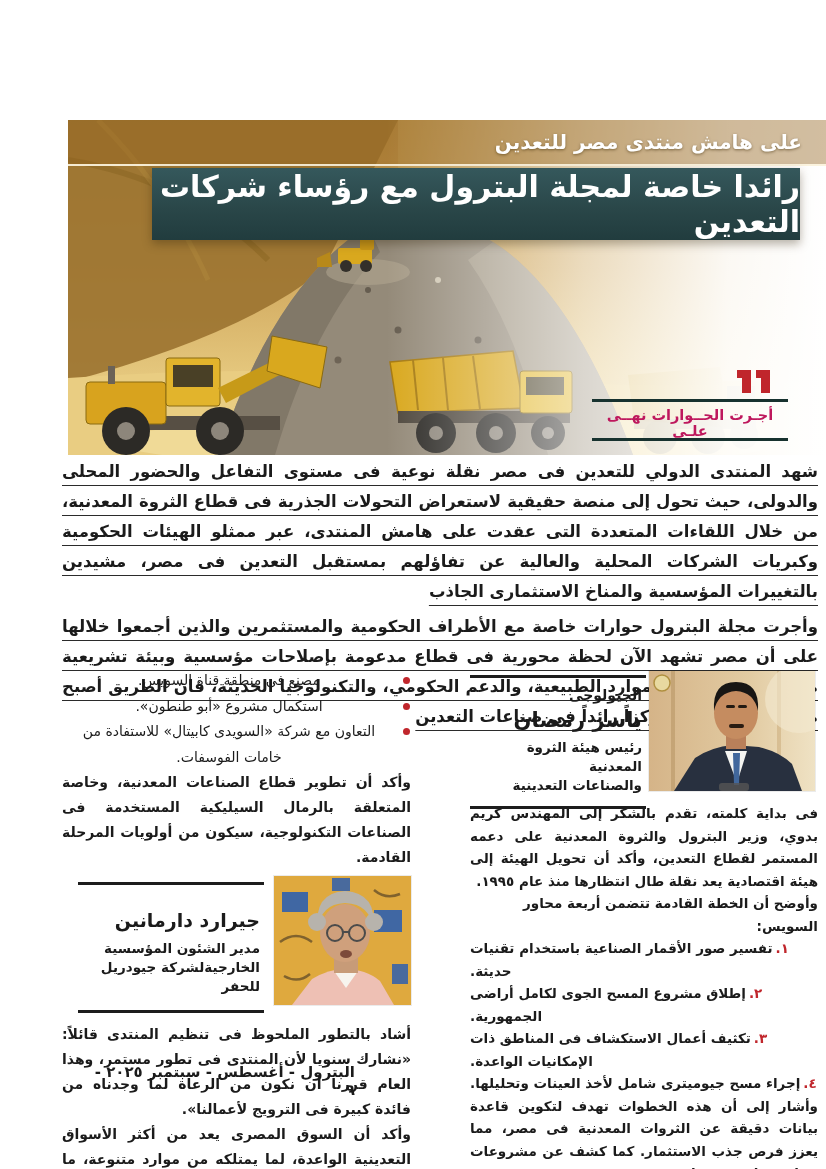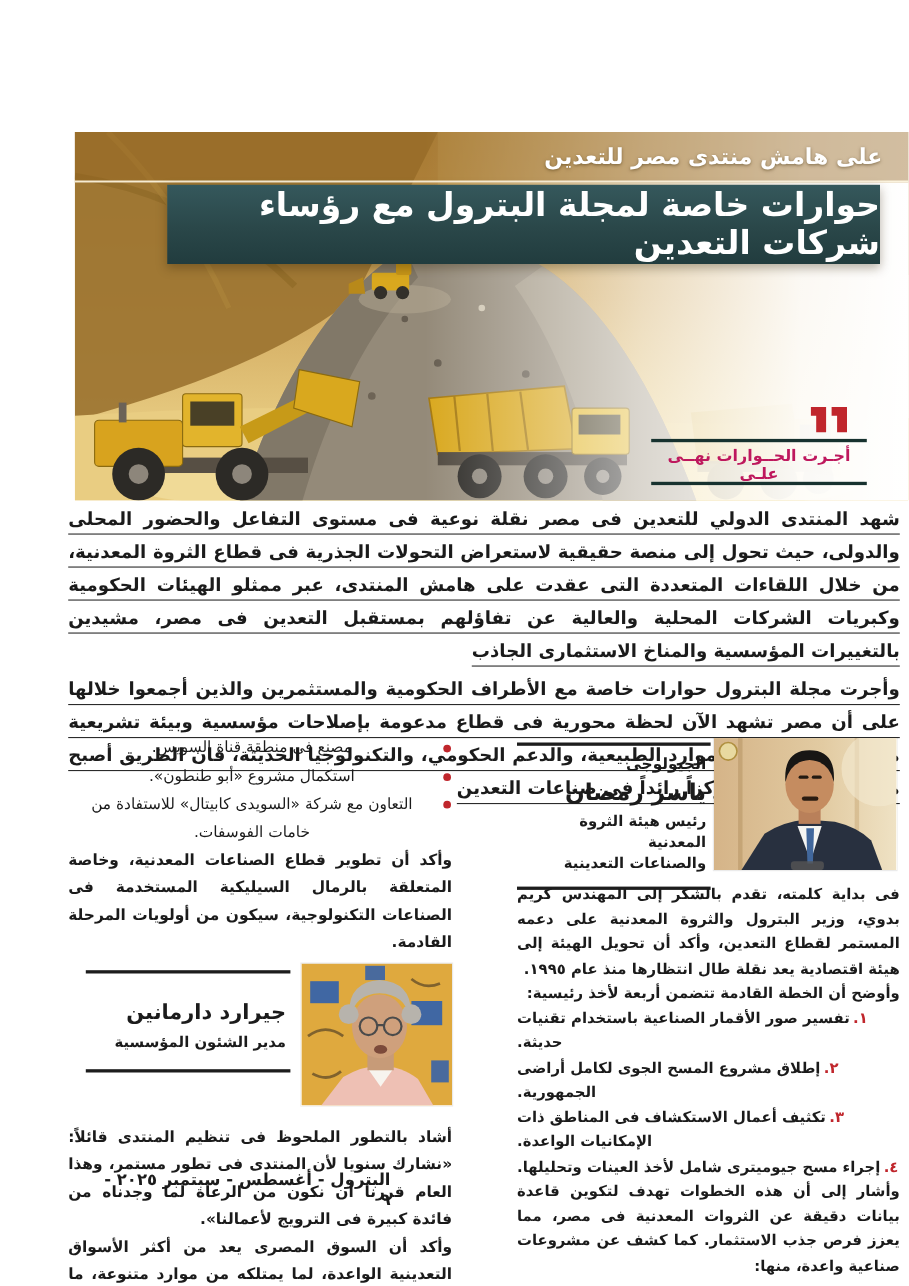--- a/index.html
+++ b/index.html
@@ -151,21 +151,21 @@
         <circle cx="592" cy="317" r="17" fill="#3a3732"></circle>
           <circle cx="640" cy="317" r="17" fill="#3a3732"></circle>
         <circle cx="676" cy="315" r="14" fill="#3a3732"></circle>
       </g>
     </svg>
     <div class="hero-fade"></div>
     <div class="kicker">
       <span>على هامش  منتدى مصر للتعدين</span>
     </div>
     <div class="title-bar">
-      <h1>حوارات خاصة لمجلة البترول مع رؤساء شركات التعدين</h1>
+      <h1>رائدا خاصة لمجلة البترول مع رؤساء شركات التعدين</h1>
     </div>
   </div>
 
   <div class="quote-icon">
     <svg viewBox="0 0 34 24" width="34" height="24" aria-hidden="true">
       <polygon points="0,0 14,0 14,23 5,23 5,8 0,8" fill="#c0262c"></polygon>
       <polygon points="19,0 33,0 33,23 24,23 24,8 19,8" fill="#c0262c"></polygon>
     </svg>
   </div>
   <div class="byline-rule rule-top"></div>
@@ -204,21 +204,21 @@
         <rect x="70" y="112" width="30" height="8" rx="3" fill="#555" opacity="0.8"></rect>
       </svg>
       <div class="pc-caption cap-yasser">
         <div class="pc-title">الجيولوجى</div>
         <div class="pc-name">ياسر رمضان</div>
         <div class="pc-role">رئيس هيئة الثروة المعدنية</div>
         <div class="pc-role">والصناعات التعدينية</div>
       </div>
     </div>
     <p class="body">فى بداية كلمته، تقدم بالشكر إلى المهندس كريم بدوي، وزير البترول والثروة المعدنية على دعمه المستمر لقطاع التعدين، وأكد أن تحويل الهيئة إلى هيئة اقتصادية يعد نقلة طال انتظارها منذ عام ١٩٩٥.</p>
-    <p class="body lead-line">وأوضح أن الخطة القادمة تتضمن أربعة لأخذ رئيسية:</p>
+    <p class="body lead-line">وأوضح أن الخطة القادمة تتضمن أربعة محاور السويس:</p>
     <div class="num-item">
       <span class="num">١.</span><span>تفسير صور الأقمار الصناعية باستخدام تقنيات حديثة.</span>
     </div>
     <div class="num-item">
       <span class="num">٢.</span><span>إطلاق مشروع المسح الجوى لكامل أراضى الجمهورية.</span>
     </div>
     <div class="num-item">
       <span class="num">٣.</span><span>تكثيف أعمال الاستكشاف فى المناطق ذات الإمكانيات الواعدة.</span>
     </div>
     <div class="num-item">
@@ -259,20 +259,21 @@
         <circle cx="43" cy="46" r="9" fill="#b7b3ac"></circle>
           <circle cx="100" cy="46" r="9" fill="#b7b3ac"></circle>
         <circle cx="61" cy="57" r="8" fill="none" stroke="#4b4b4b" stroke-width="2"></circle>
         <circle cx="83" cy="57" r="8" fill="none" stroke="#4b4b4b" stroke-width="2"></circle>
         <line x1="69" y1="56" x2="75" y2="56" stroke="#4b4b4b" stroke-width="2"></line>
         <ellipse cx="72" cy="78" rx="6" ry="4" fill="#7c4a3a"></ellipse>
       </svg>
       <div class="pc-caption cap-gerard">
         <div class="pc-name small">جيرارد دارمانين</div>
         <div class="pc-role">مدير الشئون المؤسسية</div>
+        <div class="pc-role">الخارجيةلشركة جيودريل للحفر</div>
       </div>
     </div>
 
     <p class="body mt8">أشاد بالتطور الملحوظ فى تنظيم المنتدى قائلاً: «نشارك سنويا لأن المنتدى فى تطور مستمر، وهذا العام قررنا أن نكون من الرعاة لما وجدناه من فائدة كبيرة فى الترويج لأعمالنا».</p>
     <p class="body mt4">وأكد أن السوق المصرى يعد من أكثر الأسواق التعدينية الواعدة، لما يمتلكه من موارد متنوعة، ما جعله وجهة مغرية للمستثمرين.</p>
   </aside>
 
   <footer class="footer">البترول - أغسطس - سبتمبر ٢٠٢٥ - ٩</footer>
 
 </div>

